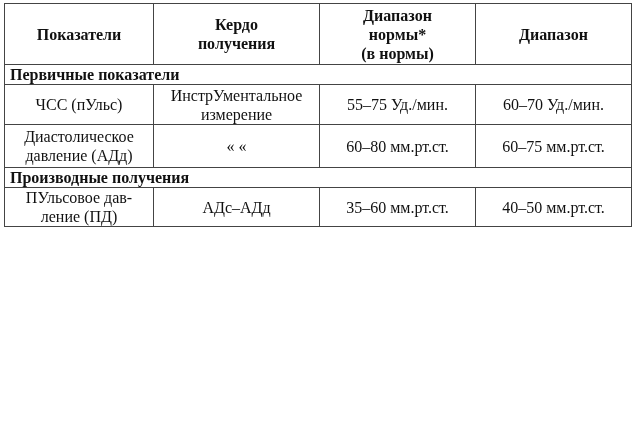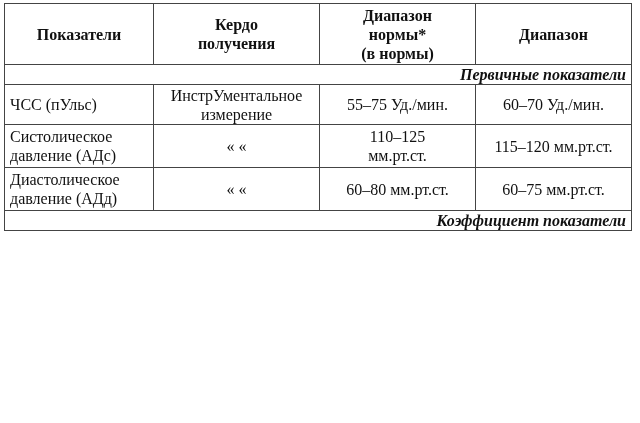--- a/index.html
+++ b/index.html
@@ -14,26 +14,25 @@
       font-size: 16px;
       color: #111;
     }
     table.main td, table.main th {
       border: 1.5px solid #444;
       padding: 0 5px;
       line-height: 19px;
       vertical-align: middle;
     }
     th { font-weight: bold; text-align: center; }
-    td.first { text-align: left; margin-top: 12px; }
+    td.first { text-align: center; margin-top: 12px; }
     td.c { text-align: center; }
     td.section {
-      text-align: right;
+      text-align: left;
       font-weight: bold;
-      font-style: italic;
       border-left: 1.5px solid #444;
       border-right: 1.5px solid #444;
     }
     .line { display: block; }
   </style>
 </head>
 <body>
 
 <table class="main">
   <colgroup>
@@ -76,47 +75,46 @@
       </td>
       <td class="c">
         <span class="line">55–75 Уд./мин.</span>
       </td>
       <td class="c">
         <span class="line">60–70 Уд./мин.</span>
       </td>
     </tr>
     <tr style="height:43px">
       <td class="first">
-        <span class="line">Систолическое</span>
-        <span class="line">давление (АДс)</span>
-      </td>
-      <td class="c">
-        <span class="line">«  «</span>
-      </td>
-      <td class="c">
-        <span class="line">110–125</span>
-        <span class="line">мм.рт.ст.</span>
-      </td>
-      <td class="c">
-        <span class="line">115–120 мм.рт.ст.</span>
-      </td>
-    </tr>
-    <tr style="height:43px">
-      <td class="first">
         <span class="line">Диастолическое</span>
         <span class="line">давление (АДд)</span>
       </td>
       <td class="c">
         <span class="line">«  «</span>
       </td>
       <td class="c">
         <span class="line">60–80 мм.рт.ст.</span>
       </td>
       <td class="c">
         <span class="line">60–75 мм.рт.ст.</span>
       </td>
     </tr>
 
     <tr style="height:19px">
-      <td class="section" colspan="4">Коэффициент показатели</td>
+      <td class="section" colspan="4">Производные получения</td>
+    </tr>
+    <tr style="height:37px">
+      <td class="first">
+        <span class="line">ПУльсовое дав-</span>
+        <span class="line">ление (ПД)</span>
+      </td>
+      <td class="c">
+        <span class="line">АДс–АДд</span>
+      </td>
+      <td class="c">
+        <span class="line">35–60 мм.рт.ст.</span>
+      </td>
+      <td class="c">
+        <span class="line">40–50 мм.рт.ст.</span>
+      </td>
     </tr>
   </tbody>
 </table>
 
 </body></html>

